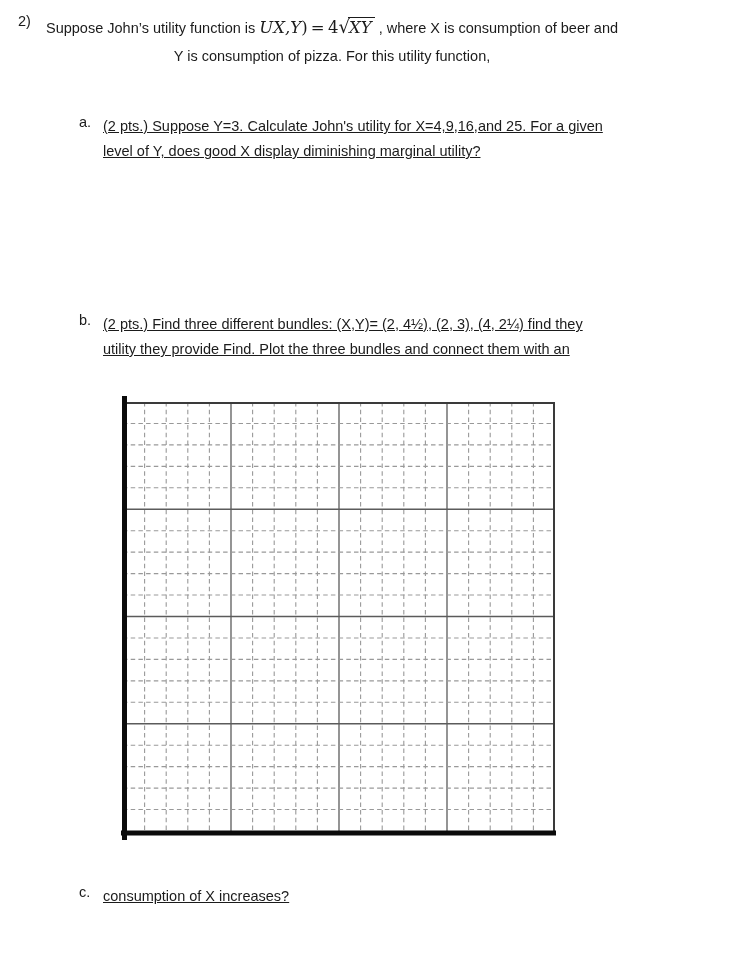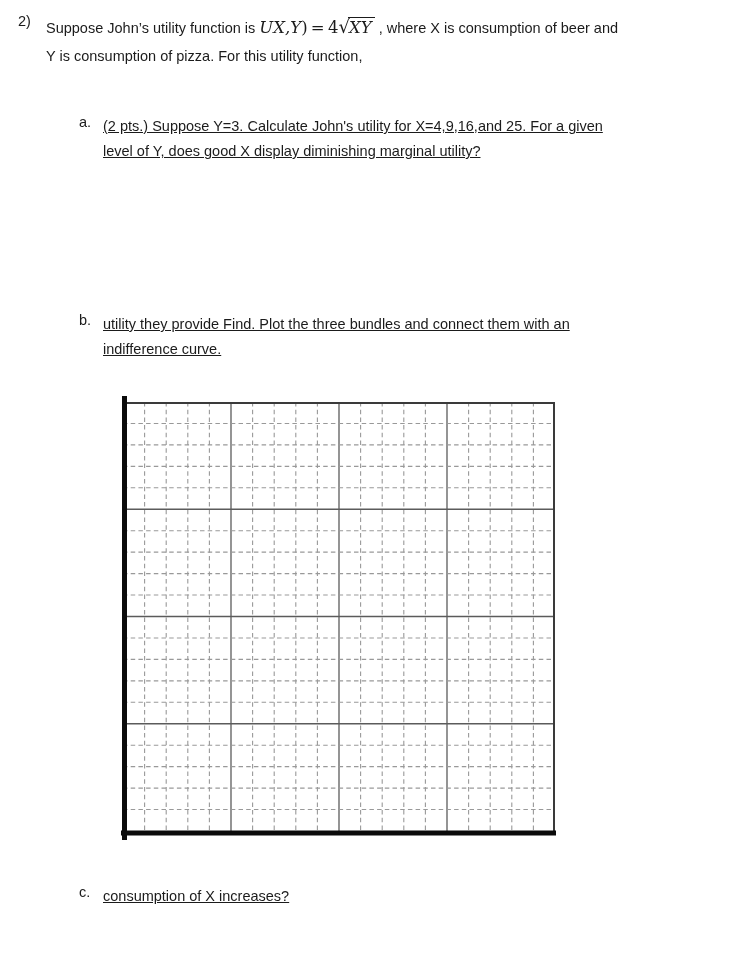--- a/index.html
+++ b/index.html
@@ -11,21 +11,21 @@
     font-family:"Liberation Sans", sans-serif;
     font-size:14.5px;
     overflow:hidden;
   }
   .row { display:flex; align-items:flex-start; }
   .line { white-space:nowrap; }
 
   
   .q-header { position:absolute; left:18px; top:13px; width:700px; }
   .q-num { display:inline-block; width:28px; flex:0 0 28px; }
-  .q-lines .line { line-height:28px; }
+  .q-lines .line { line-height:28px;text-align:center; }
 
   
   .part { position:absolute; left:79px; width:640px; }
   .part-a { top:114px; }
   .part-b { top:312px; }
   .part-c { top:884px; }
   .part-label { display:inline-block; width:24px; flex:0 0 24px; }
   .part .line { line-height:25px;text-decoration:underline; }
 
   
@@ -53,22 +53,22 @@
   <span class="part-label">a.</span>
   <div>
     <div class="line">(2 pts.) Suppose Y=3. Calculate John's utility for X=4,9,16,and 25. For a given</div>
     <div class="line">level of Y, does good X display diminishing marginal utility?</div>
   </div>
 </div>
 
 <div class="part part-b row">
   <span class="part-label">b.</span>
   <div>
+    <div class="line">(2 pts.) Find three different bundles: (X,Y)= (2, 4½), (2, 3), (4, 2¼) find they</div>
     <div class="line">utility they provide  Find. Plot the three bundles and connect them with an</div>
-    <div class="line">indifference curve.</div>
   </div>
 </div>
 
 <div class="grid-wrap">
   <svg id="grid-svg" xmlns="http://www.w3.org/2000/svg" width="448" height="452">
       <line x1="28.6" y1="7" x2="28.6" y2="436" stroke="#999999" stroke-width="1.1" stroke-dasharray="4.5 3.2"></line>
       <line x1="50.2" y1="7" x2="50.2" y2="436" stroke="#999999" stroke-width="1.1" stroke-dasharray="4.5 3.2"></line>
       <line x1="71.8" y1="7" x2="71.8" y2="436" stroke="#999999" stroke-width="1.1" stroke-dasharray="4.5 3.2"></line>
       <line x1="93.4" y1="7" x2="93.4" y2="436" stroke="#999999" stroke-width="1.1" stroke-dasharray="4.5 3.2"></line>
       <line x1="115" y1="7" x2="115" y2="436" stroke="#5b5b5b" stroke-width="1.3"></line>

